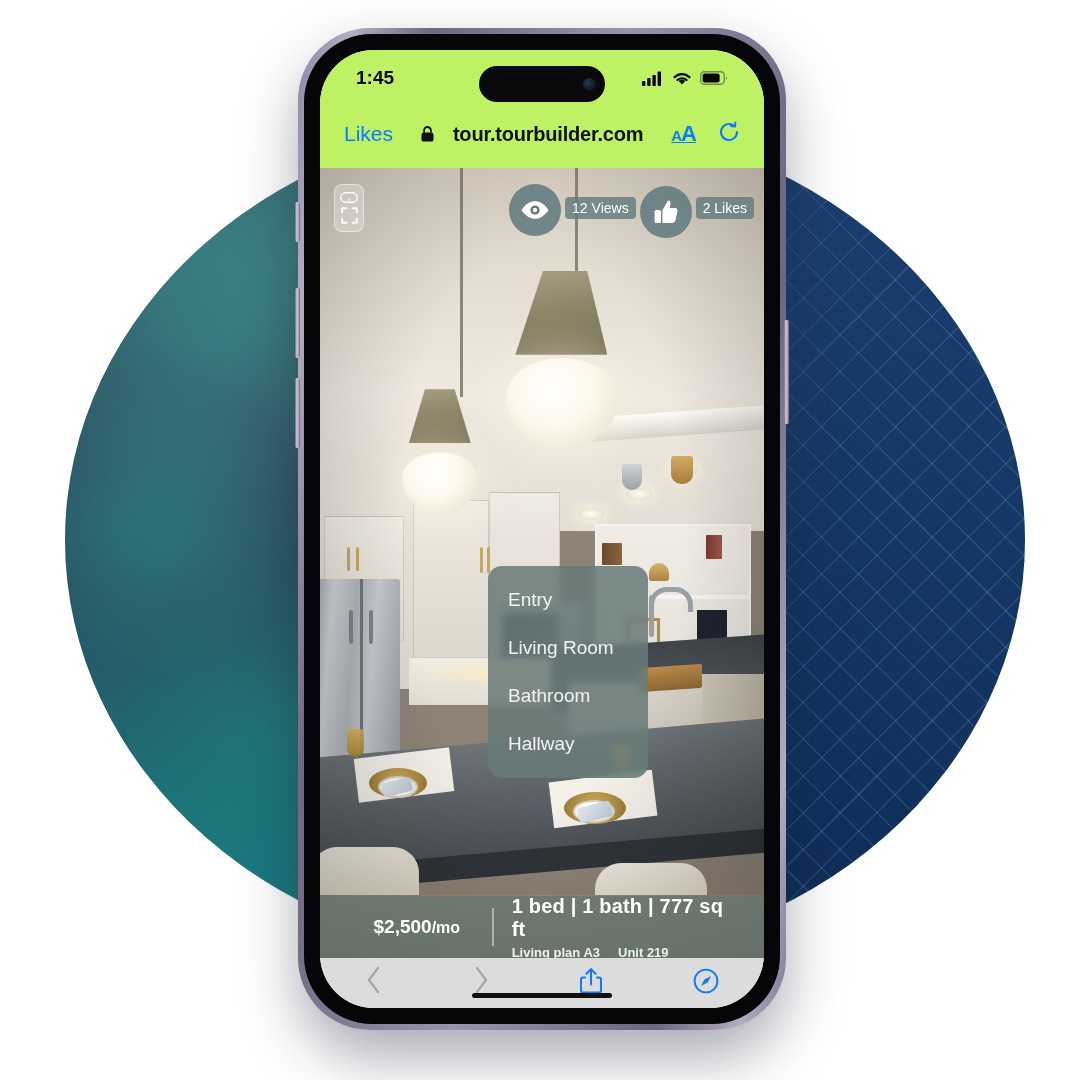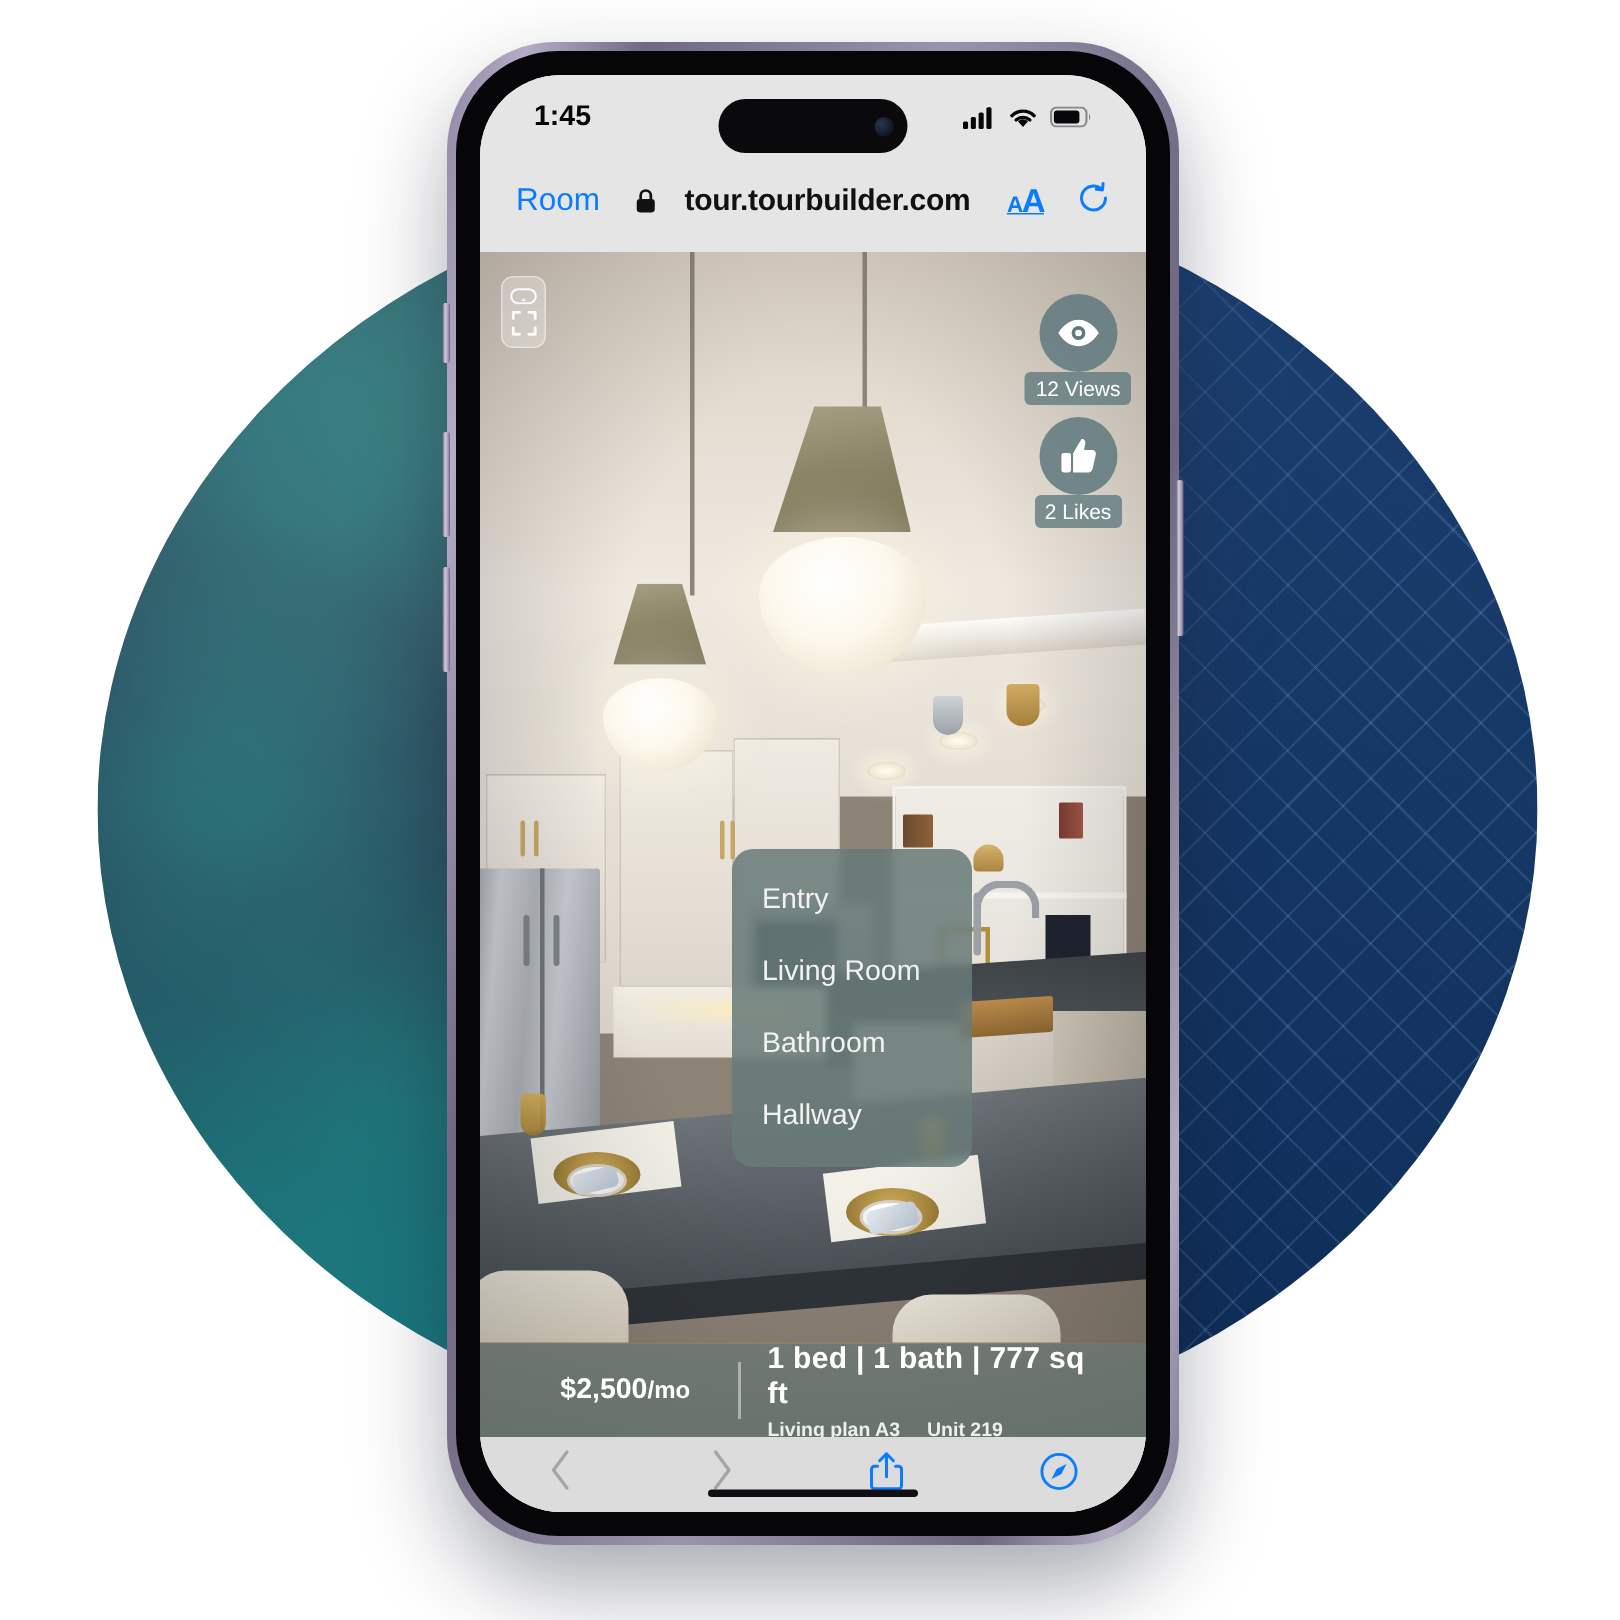--- a/index.html
+++ b/index.html
@@ -72,21 +72,21 @@
   .sb{position:absolute;border-radius:2px;
       background:linear-gradient(90deg,#6b6479 0%,#cfc8de 35%,#a9a2bb 70%,#6a6378 100%);}
   .sb-action{left:1px;top:182px;width:5px;height:40px;}
   .sb-volup{left:1px;top:268px;width:5px;height:70px;}
   .sb-voldn{left:1px;top:358px;width:5px;height:70px;}
   .sb-power{right:1px;top:300px;width:5px;height:104px;}
 
   
   .safari-top{
     position:absolute;left:0;top:0;width:100%;height:118px;
-    background:#e5e5e5;
+    background:#bef264;
   }
   .statusbar{
     position:absolute;left:0;top:0;width:100%;height:56px;
     display:flex;align-items:center;justify-content:space-between;
     padding:0 36px;box-sizing:border-box;
     font-size:19px;font-weight:700;color:#07070a;
   }
   .status-right{display:flex;align-items:center;gap:8px;}
   .dynamic-island{
     position:absolute;left:50%;top:16px;transform:translateX(-50%);
@@ -200,21 +200,21 @@
     background:linear-gradient(180deg,#9b8a72,#80715c);}
   .photo-vignette{position:absolute;inset:0;
     background:radial-gradient(ellipse at 50% 45%, rgba(0,0,0,0) 45%, rgba(0,0,0,.22) 100%);}
 
   
   .vr-btn{
     position:absolute;left:14px;top:16px;width:28px;height:46px;border-radius:8px;
     background:rgba(255,255,255,.26);border:1px solid rgba(255,255,255,.45);
     display:flex;flex-direction:column;align-items:center;justify-content:center;gap:4px;
   }
-  .side-stack{position:absolute;right:10px;top:28px;display:flex;flex-direction:column;align-items:center;gap:4px;}
+  .side-stack{position:absolute;right:10px;top:14px;display:flex;flex-direction:row;align-items:center;gap:4px;}
   .round-stat{
     width:52px;height:52px;border-radius:50%;background:rgba(96,121,126,.86);
     display:flex;align-items:center;justify-content:center;
   }
   .stat-pill{
     background:rgba(96,121,126,.80);color:#fff;font-size:14px;
     padding:3px 7px;border-radius:4px;white-space:nowrap;margin-top:-4px;
   }
 
   .room-menu{
@@ -293,21 +293,21 @@
             <path d="M26 5 v4 a2.6 2.6 0 0 0 0-4 z" fill="#07070a" opacity=".42"></path>
           </svg>
         </div>
       </div>
 
       <div class="dynamic-island">
         <div class="di-cam"></div>
       </div>
 
       <div class="urlbar">
-        <div class="done-btn">Room</div>
+        <div class="done-btn">Likes</div>
         <div class="url-center">
           <svg width="13" height="16" viewBox="0 0 13 16">
             <rect x="0.5" y="6.6" width="12" height="9" rx="2.2" fill="#111"></rect>
             <path d="M3.1 6.6 V4.4 a3.4 3.4 0 0 1 6.8 0 V6.6" stroke="#111" stroke-width="1.8" fill="none"></path>
           </svg>
           <span>tour.tourbuilder.com</span>
         </div>
         <div class="aa-btn">
           <span class="small">A</span><span class="big">A</span>
         </div>

